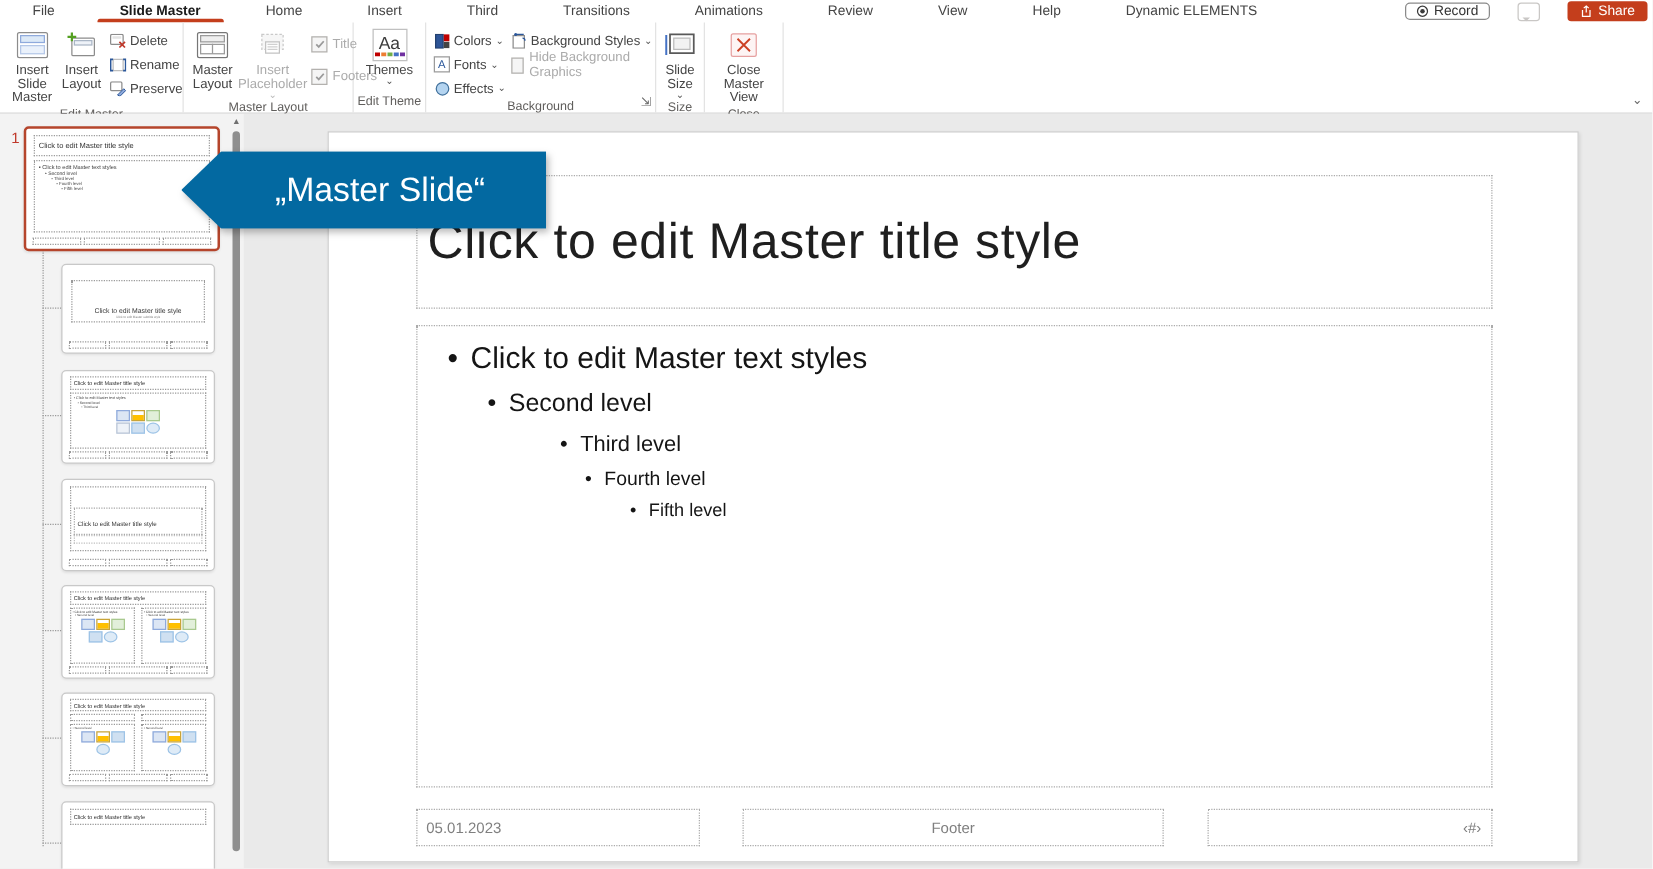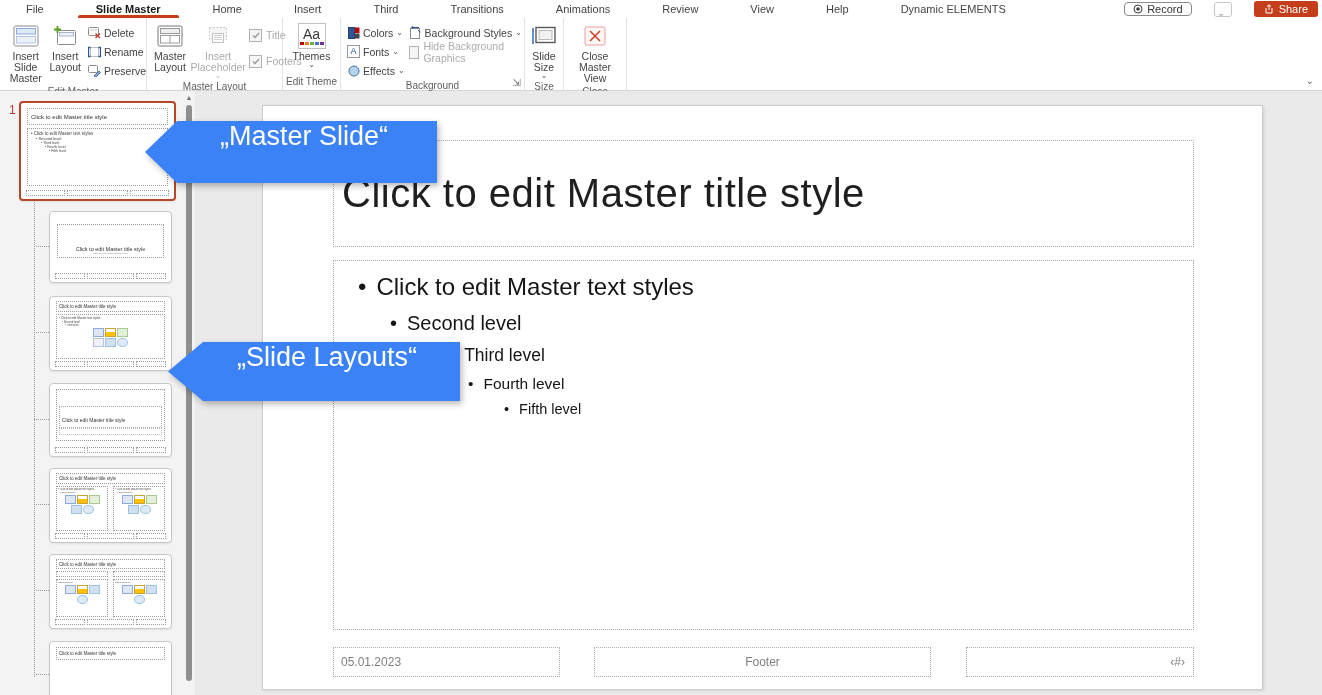--- a/index.html
+++ b/index.html
@@ -80,21 +80,21 @@
   .b2{font-size:20px;margin:11px 0 0 44px;}
   .b3{font-size:17.5px;margin:10px 0 0 102px;}
   .b4{font-size:15.5px;margin:9px 0 0 122px;}
   .b5{font-size:14.5px;margin:8px 0 10px 158px;}
   .ph-date{left:70px;top:541px;width:227px;height:30px;font-size:12px;color:#7f7f7f;display:flex;align-items:center;padding-left:7px;}
   .ph-footer{left:331px;top:541px;width:337px;height:30px;font-size:12px;color:#7f7f7f;display:flex;align-items:center;justify-content:center;}
   .ph-num{left:703px;top:541px;width:228px;height:30px;font-size:12px;color:#7f7f7f;display:flex;align-items:center;justify-content:flex-end;padding-right:8px;}
 
   
   .callout{position:absolute;filter:drop-shadow(2px 3px 3px rgba(0,0,0,.28));z-index:30;}
-  .callout .shape{width:100%;height:100%;background:#3b82f6;display:flex;align-items:flex-start;justify-content:center;}
+  .callout .shape{width:100%;height:100%;background:#0369a1;display:flex;align-items:center;justify-content:center;}
   .co1{left:145px;top:30px;width:292px;height:62px;}
   .co1 .shape{clip-path:polygon(0 50%,11% 0,100% 0,100% 100%,11% 100%);}
   .co2{left:168px;top:251px;width:292px;height:59px;}
   .co2 .shape{clip-path:polygon(0 50%,12% 0,100% 0,100% 100%,12% 100%);}
   .callout .shape span{color:#fff;font-size:27px;padding-left:26px;white-space:nowrap;}
 </style>
 </head>
 <body>
 
 <div class="app">
@@ -520,20 +520,15 @@
       <div class="ph ph-num">
           <span>‹#›</span>
         </div>
     </div>
 
     <div class="callout co1">
       <div class="shape">
         <span>„Master Slide“</span>
       </div>
     </div>
-    <div class="callout co2">
-      <div class="shape">
-        <span>„Slide Layouts“</span>
-      </div>
-    </div>
 
   </div>
 </div>
 
 </body></html>

